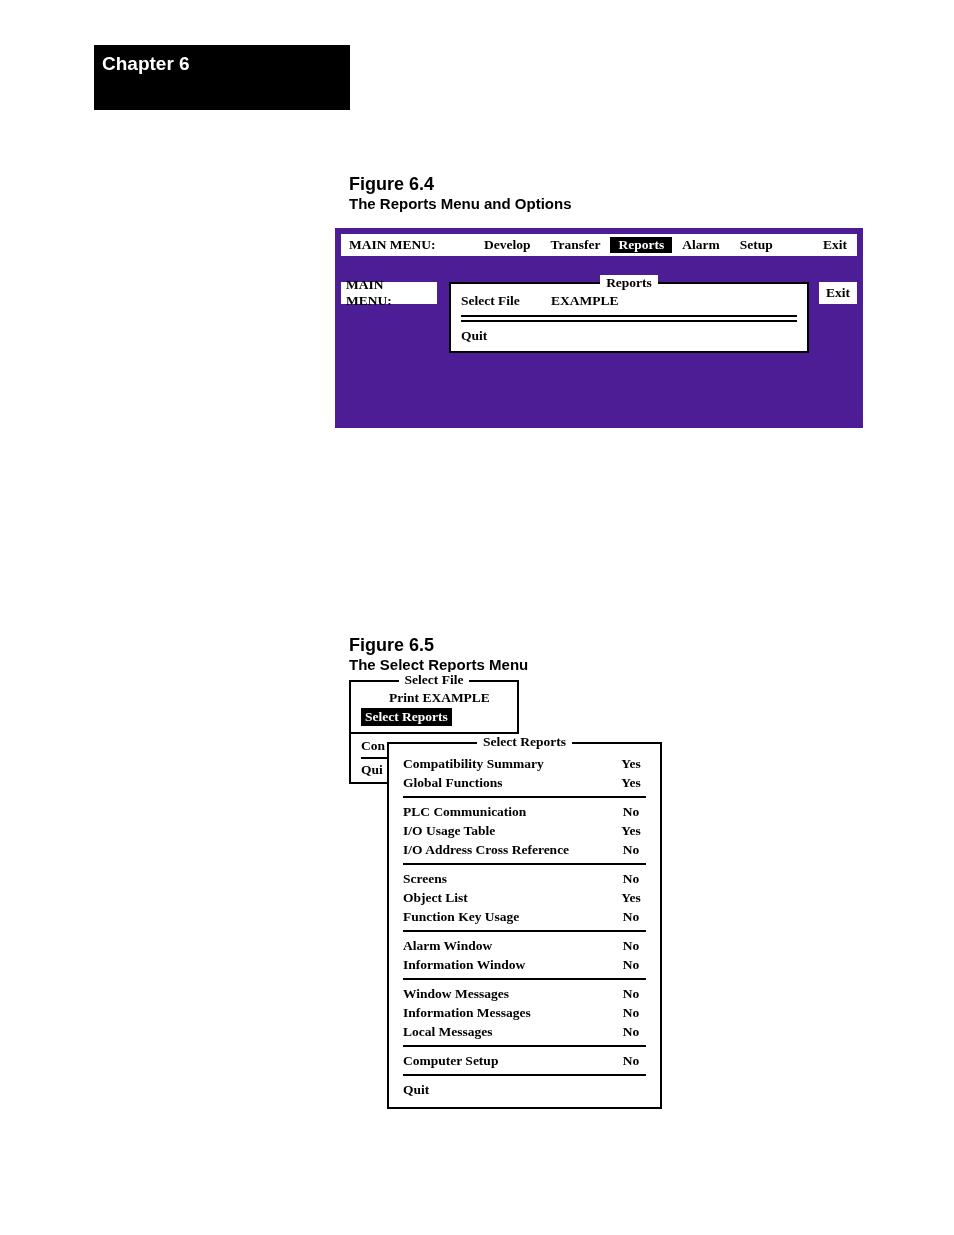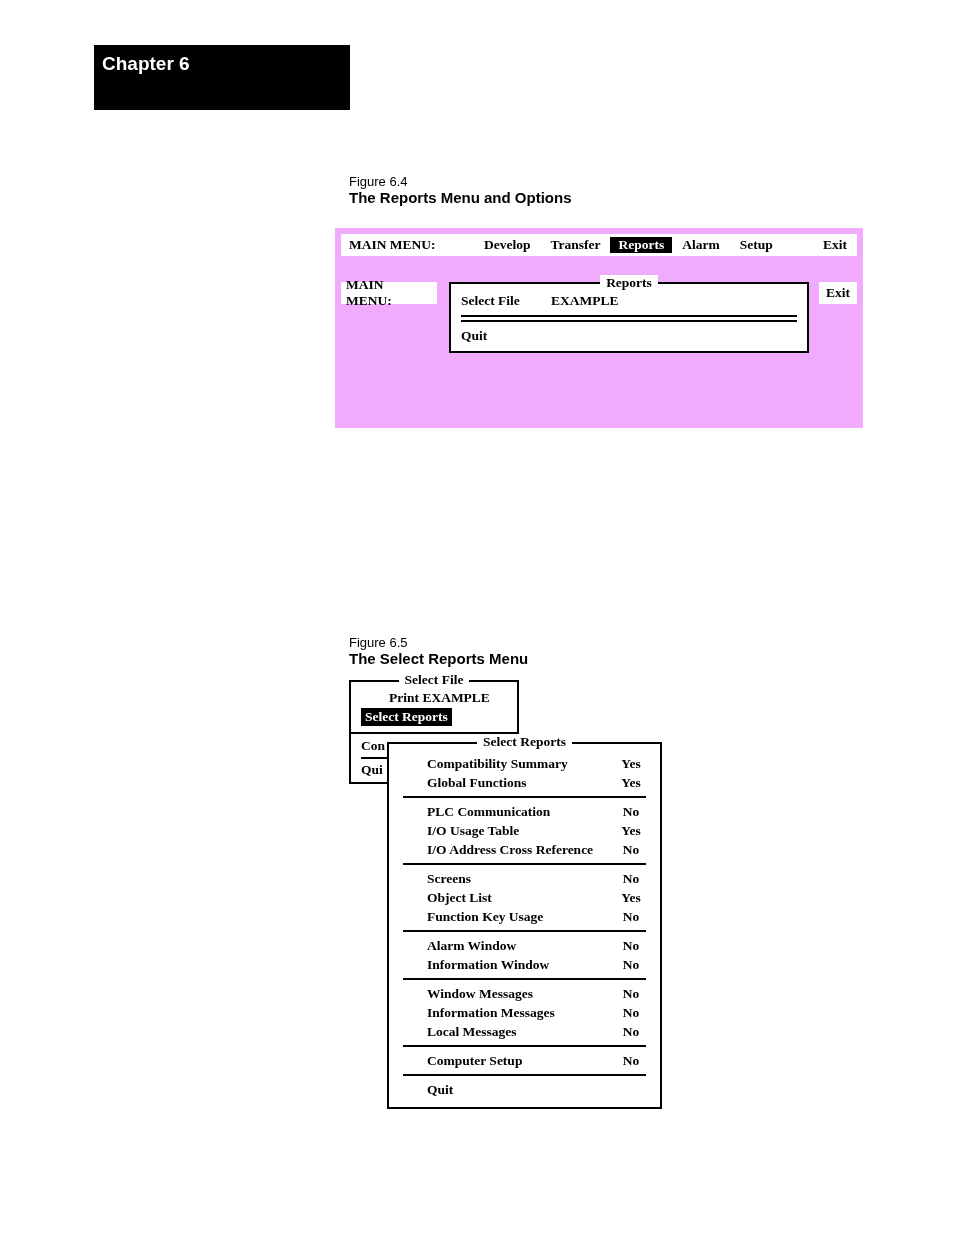--- a/index.html
+++ b/index.html
@@ -25,31 +25,31 @@
     background: #000;
     color: #fff;
     padding: 8px 0 0 8px;
   }
   .chapter-title { font-weight: bold; font-size: 19px; }
   .chapter-sub   { font-size: 19px; font-weight: 300; }
 
   
   .fig64-cap { position: absolute; left: 349px; top: 174px; }
   .fig65-cap { position: absolute; left: 349px; top: 635px; }
-  .fig-cap .num { font-weight: normal; font-size: 13px; }
+  .fig-cap .num { font-weight: bold; font-size: 18px; }
   .fig-cap .txt { font-weight: bold; font-size: 15px; }
 
   
   .fig64 {
     position: absolute;
     left: 335px;
     top: 228px;
     width: 528px;
     height: 200px;
-    background: #f0abfc;
+    background: #4c1d95;
   }
   .fig64 .menubar1 {
     position: absolute;
     left: 6px; top: 6px; width: 516px; height: 22px;
     background: #fff;
     font-weight: bold; font-size: 13.5px;
     display: flex; align-items: center;
   }
   .fig64 .menubar1 .lbl { padding: 0 8px; }
   .fig64 .menubar1 .gap { flex: 1; }
@@ -134,21 +134,21 @@
 
   .select-reports-panel {
     position: absolute;
     left: 38px; top: 62px;
     width: 275px;
     padding: 10px 14px 8px 14px;
     background:#fff;
     z-index: 5;
   }
   .select-reports-panel .row { display:flex; padding:1.5px 0; }
-  .select-reports-panel .row .k { flex:1;margin-left:24px; }
+  .select-reports-panel .row .k { flex:1; }
   .select-reports-panel .row .v { width:30px; text-align:center; }
   .select-reports-panel hr { border:0; border-top:2px solid #000; margin:4px 0; }
 
 </style>
 </head>
 <body>
 
 <div class="chapter-box sans">
   <div class="chapter-title">Chapter 6</div>
 </div>

